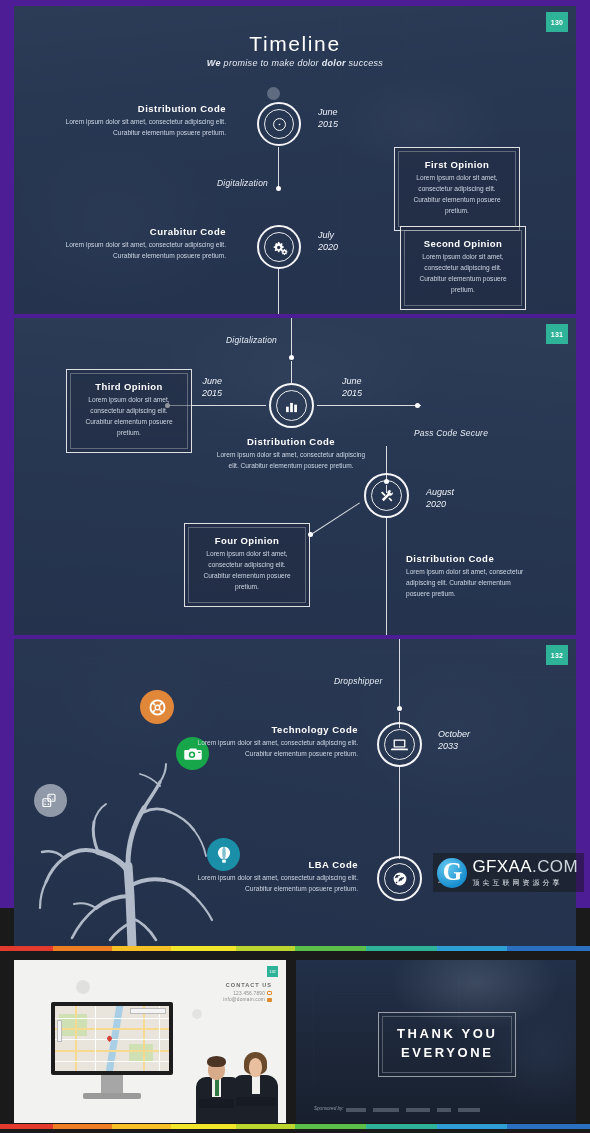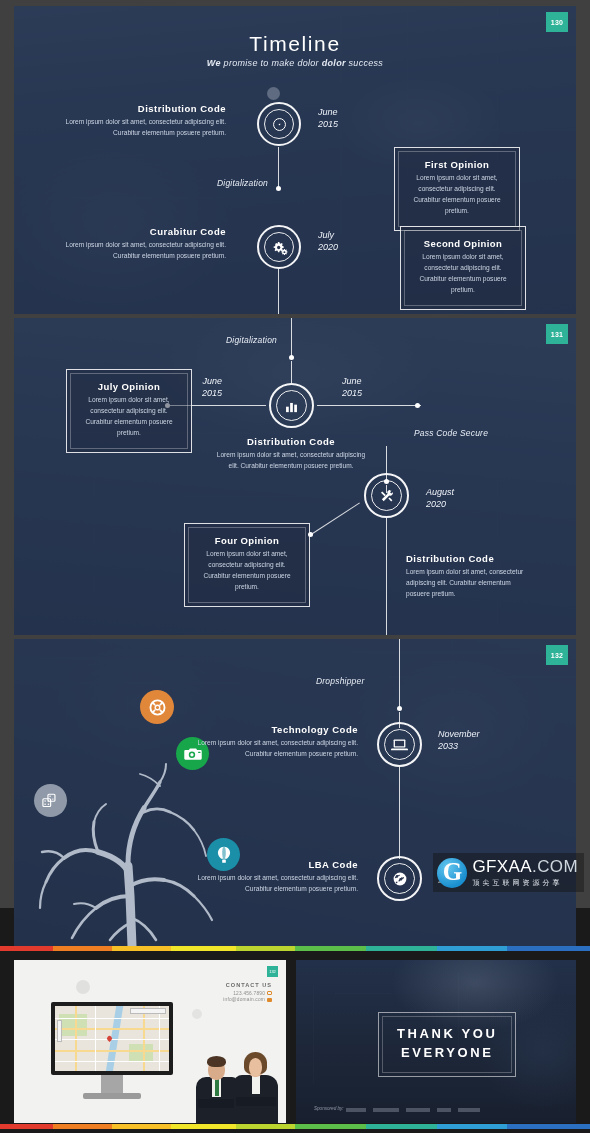--- a/index.html
+++ b/index.html
@@ -2,21 +2,21 @@
 <html><head>
 <meta charset="utf-8">
 <style>
   * { box-sizing: border-box; margin: 0; padding: 0; }
   html, body {
     width: 590px; height: 1133px;
     background: #1a1a1a;
     font-family: "Liberation Sans", sans-serif;
     overflow: hidden;
   }
-  #page { position: relative; width: 590px; height: 908px; background: #404040; }
+  #page { position: relative; width: 590px; height: 908px; background: #4c1d95; }
 
   
   .slide { position: absolute; left: 14px; width: 562px; overflow: hidden; }
   .bg { position: absolute; inset: 0; }
   .bgimg { position: absolute; inset: 0; }
   .tint { position: absolute; inset: 0; background: rgba(38,52,80,.80); }
 
   
   .ph-street {
     background:
@@ -295,21 +295,21 @@
     </div>
 
     <div class="hline" style="left:154px;top:87px;width:98px;"></div>
     <div class="dot" style="left:151px;top:85px;"></div>
     <div class="date l" style="left:188px;top:57px;">
       <div>June</div>
       <div>2015</div>
     </div>
     <div class="opinion" style="left:52px;top:51px;width:126px;">
       <div class="inner">
-        <div class="ttl">July  Opinion</div>
+        <div class="ttl">Third  Opinion</div>
         <div class="bdy">Lorem ipsum dolor sit amet, consectetur adipiscing elit. Curabitur elementum posuere pretium.</div>
       </div>
     </div>
 
     <div class="hline" style="left:303px;top:87px;width:104px;"></div>
     <div class="dot" style="left:401px;top:85px;"></div>
     <div class="date" style="left:328px;top:57px;">
       <div>June</div>
       <div>2015</div>
     </div>
@@ -426,40 +426,40 @@
     <div class="bubble" style="left:193px;top:199px;width:33px;height:33px;background:#1c8fa8;">
       <svg width="14" height="18" viewBox="0 0 20 26">
         <g fill="#fff">
           <path d="M10 1C5 1 1.2 5 1.2 9.9c0 3.6 2.5 6.7 4.6 8.5h8.4c2.1-1.8 4.6-4.9 4.6-8.5C18.8 5 15 1 10 1z"></path>
           <rect x="7.4" y="19.6" width="5.2" height="4.6" rx=".8"></rect>
           <path d="M10 1c-1.8 0-2.6 4-2.6 8.9 0 3.6.6 6.7 1.2 8.5h2.8c.6-1.8 1.2-4.9 1.2-8.5C12.6 5 11.8 1 10 1z" fill="#1c8fa8" opacity=".55"></path>
         </g>
       </svg>
     </div>
 
-    <div class="stage-label" style="left:302px;top:37px;">Dropshipper</div>
+    <div class="stage-label" style="left:320px;top:37px;">Dropshipper</div>
     <div class="vline" style="left:385px;top:0;height:69px;"></div>
     <div class="dot" style="left:383px;top:67px;"></div>
     <div class="vline" style="left:385px;top:73px;height:16px;"></div>
 
     <div class="node inner" style="left:363px;top:83px;width:45px;height:45px;">
       <svg width="17" height="14" viewBox="0 0 26 20">
         <g fill="#fff">
           <rect x="4" y="1.6" width="18" height="12.4" rx="1.2"></rect>
           <rect x="6" y="3.6" width="14" height="8.4" fill="#2b3750"></rect>
           <path d="M1 15.4h24l1.6 2.6H-.6z"></path>
         </g>
       </svg>
     </div>
     <div class="blk right" style="left:172px;top:85px;width:172px;">
       <div class="ttl">Technology Code</div>
       <div class="bdy">Lorem ipsum dolor sit amet, consectetur adipiscing elit. Curabitur elementum posuere pretium.</div>
     </div>
     <div class="date" style="left:424px;top:89px;">
-      <div>November</div>
+      <div>October</div>
       <div>2033</div>
     </div>
 
     <div class="vline" style="left:385px;top:128px;height:92px;"></div>
 
     <div class="node inner" style="left:363px;top:217px;width:45px;height:45px;">
       <svg width="16" height="16" viewBox="0 0 24 24">
         <circle cx="12" cy="12" r="9.6" fill="#fff"></circle>
         <g fill="#2b3750">
           <path d="M6.4 6.2c1.1-.4 2.1.3 3 .1.7-.2 1.4-.9 2.1-.6.6.3.4 1.2 0 1.6-.6.6-1.6.5-2.2 1.1-.5.5-.4 1.4-1 1.8-.7.4-1.5-.2-2.2 0-.5.1-.8.7-1.3.6-.6-.2-.5-1.1-.2-1.6.5-.9 1.1-1.8 1.8-3z"></path>

